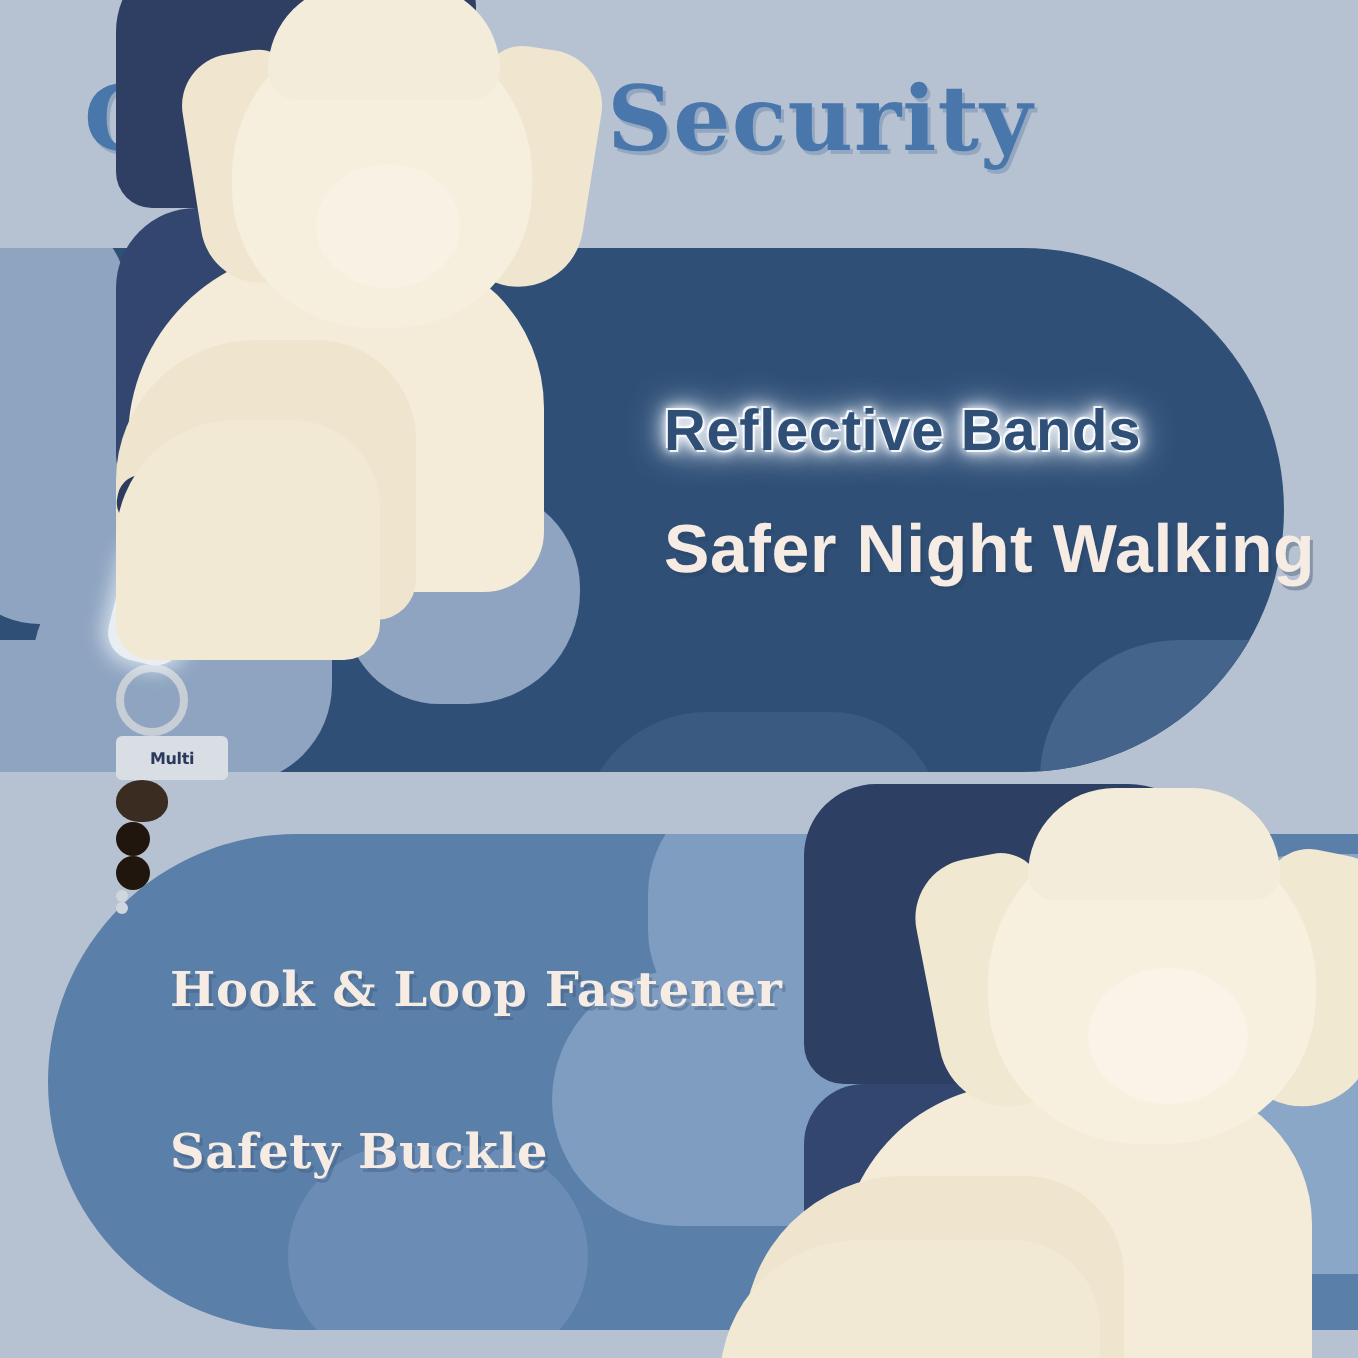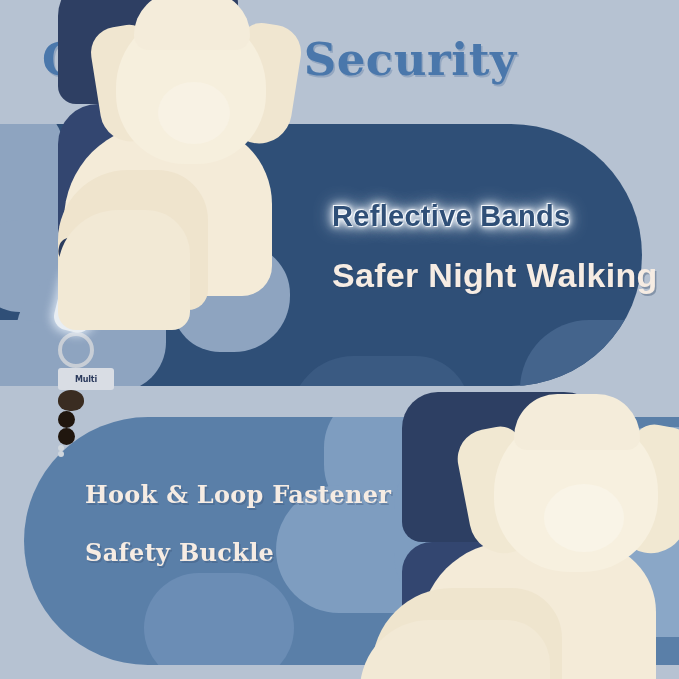--- a/index.html
+++ b/index.html
@@ -156,21 +156,21 @@
     font-family: "DejaVu Serif", serif;
     font-weight: 700;
     font-size: 24px;
     color: #f6ece3;
     letter-spacing: 0.3px;
     white-space: nowrap;
     text-shadow: 1.5px 2px 0 rgba(52,76,108,0.32);
     margin-left: 25px;
   }
   #feat-hook    { top: 480px; }
-  #feat-buckle  { top: 538px; }
+  #feat-buckle  { top: 561px; }
   #feat-drings  { top: 590px; }
 </style>
 </head>
 <body>
 
 <div id="stage">
 
   <div class="title">Get Multi Security</div>
 
   <div class="panel" id="panel-top">

